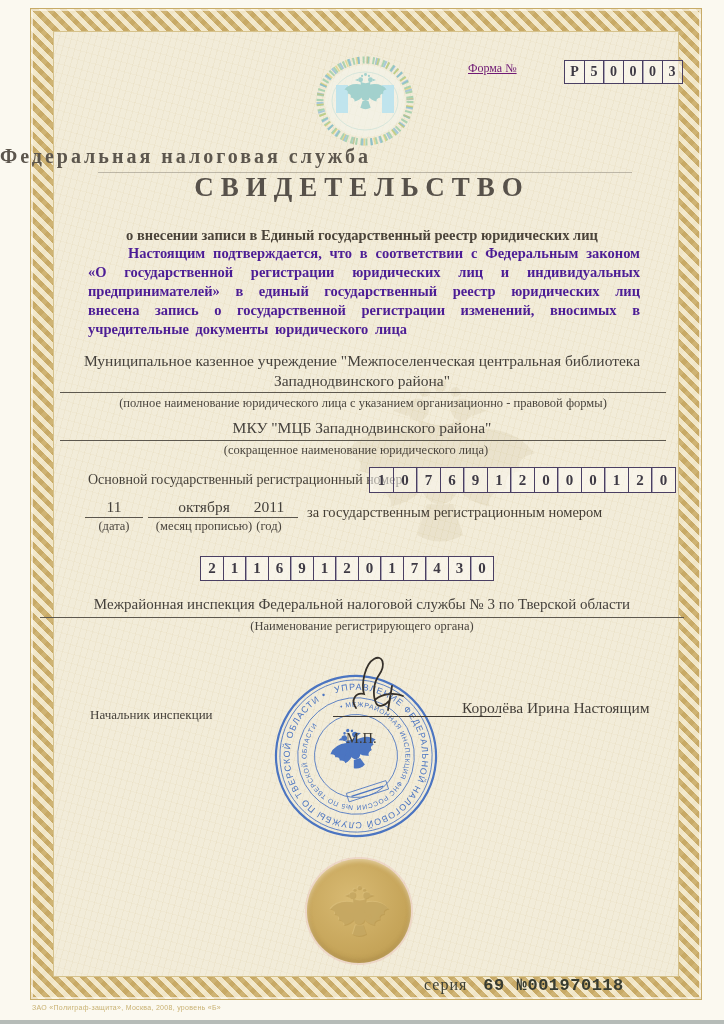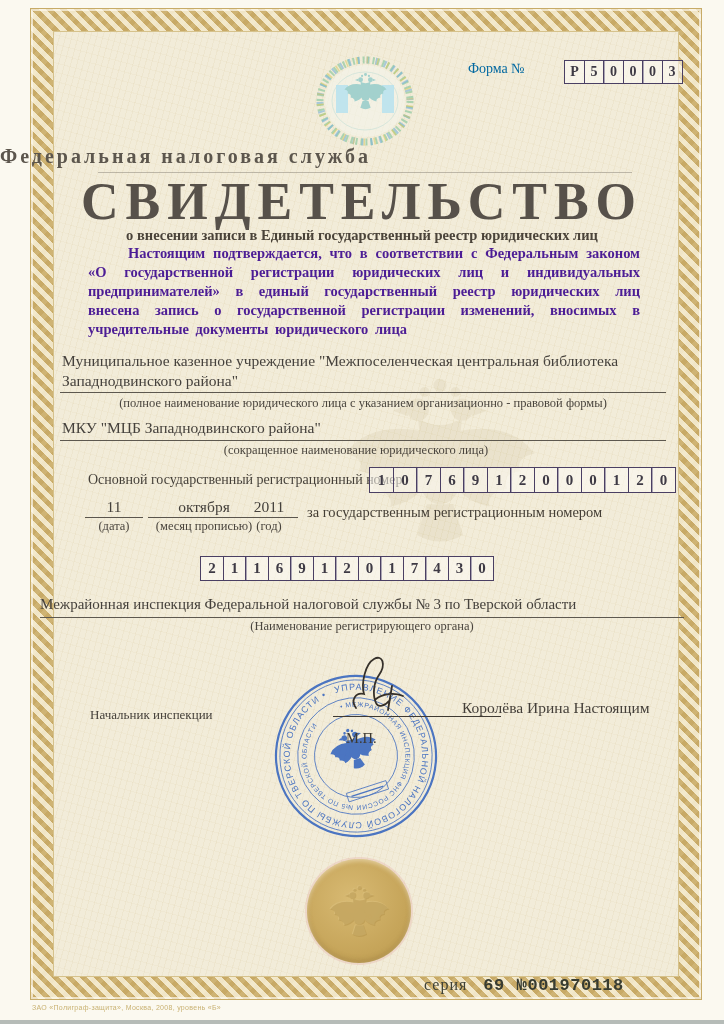--- a/index.html
+++ b/index.html
@@ -22,42 +22,42 @@
     position:absolute;left:22px;top:22px;right:22px;bottom:22px;
     background:#f2ecd9;
     background-image:
       repeating-linear-gradient(105deg, rgba(212,192,143,.14) 0 1px, rgba(0,0,0,0) 1px 6px),
       repeating-linear-gradient(15deg, rgba(212,192,143,.09) 0 1px, rgba(0,0,0,0) 1px 9px);
     border:1px solid #d6c28c;
   }
   .content{position:absolute;inset:0;}
   .abs{position:absolute;}
   
-  .form-label{left:468px;top:61px;font-size:14px;color:#0369a1;}
+  .form-label{left:468px;top:61px;font-size:12px;color:#701a75;text-decoration:underline;}
   .cells{display:flex;}
   .cells .cell{
     box-sizing:border-box;display:flex;align-items:center;justify-content:center;
     border:1.5px solid #4a3f63;margin-left:-1.5px;background:rgba(253,251,245,.55);
     color:#3e3a45;font-weight:600;
   }
   .cells .cell:first-child{margin-left:0;}
   .form-cells{left:564px;top:60px;}
   .form-cells .cell{width:21px;height:24px;font-size:14px;}
   
   .agency{left:0;right:0;top:145px;text-align:left;font-weight:bold;font-size:20px;
     letter-spacing:3px;color:#5c564d;}
   .agency-rule{left:98px;right:92px;top:172px;height:1px;background:rgba(125,119,108,.45);}
-  .title{left:0;right:0;top:172px;text-align:center;font-weight:bold;font-size:52px;
+  .title{left:0;right:0;top:172px;text-align:center;font-weight:bold;font-size:27px;
     letter-spacing:7px;color:#57514a;}
   .subtitle{left:0;right:0;top:227px;text-align:center;font-weight:bold;font-size:14.5px;color:#4a4339;}
   
   .body-par{left:88px;top:244px;width:552px;font-weight:bold;font-size:14.5px;line-height:19px;
     text-align:justify;text-indent:40px;color:#4c1d95;word-spacing:3px;}
   
-  .center-field{text-align:left;color:#45413c;}
+  .center-field{text-align:center;color:#45413c;}
   .fullname{left:62px;top:351px;width:600px;font-size:15.5px;line-height:20px;}
   .rule{height:1px;background:#5d584f;}
   .rule-full1{left:60px;right:58px;top:392px;}
   .cap{font-size:12.5px;color:#4a453e;text-align:center;}
   .fullname-cap{left:60px;right:58px;top:396px;}
   .shortname{left:62px;top:419px;width:600px;font-size:15.5px;}
   .rule-short{left:60px;right:58px;top:440px;}
   .shortname-cap{left:60px;right:72px;top:443px;}
   
   .ogrn-label{left:88px;top:472px;font-size:14px;color:#443f38;}

